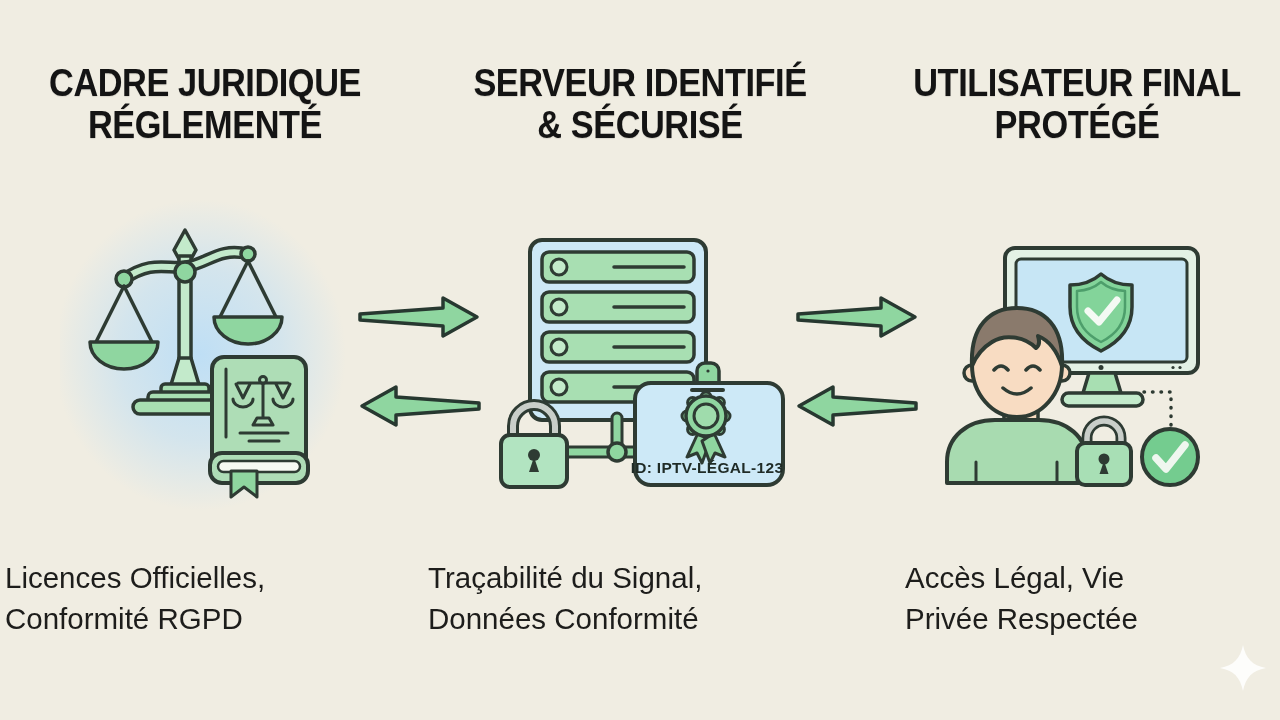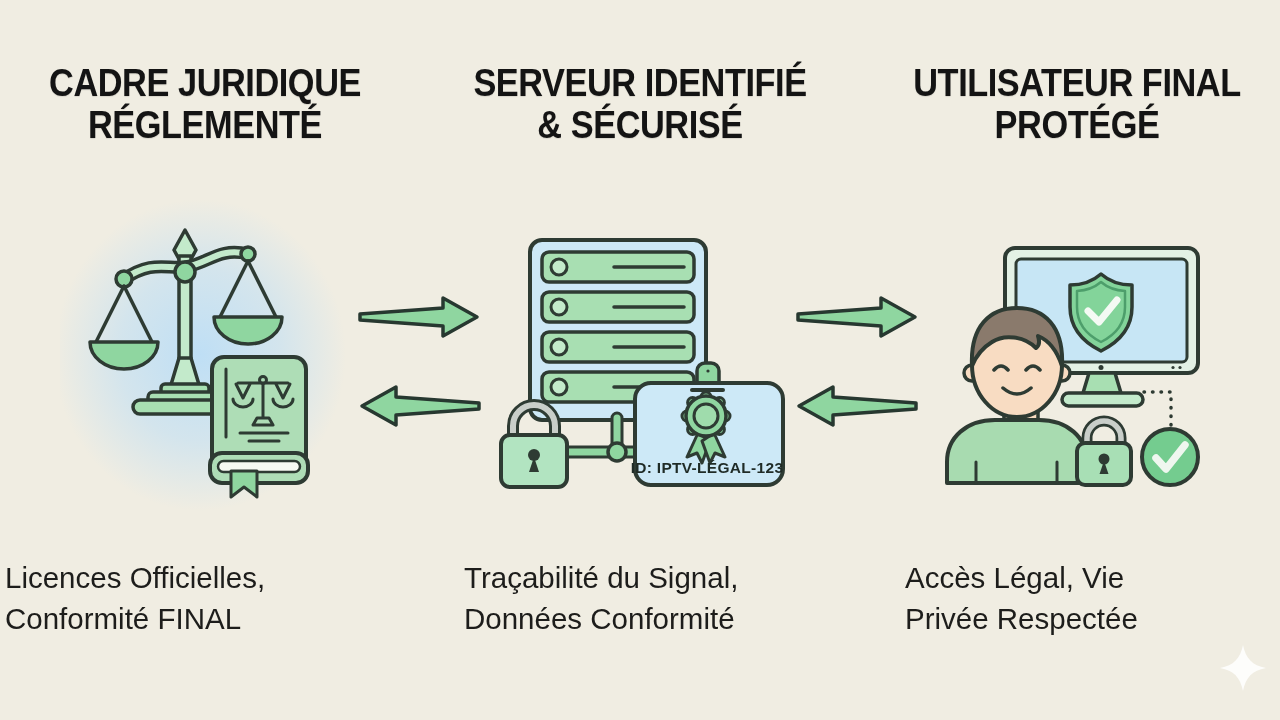--- a/index.html
+++ b/index.html
@@ -212,23 +212,23 @@
     </svg>
   </div>
   <div class="abs arrow-left" style="left:795px;top:384px">
     <svg width="124" height="44" viewBox="0 0 124 44">
       <path d="M3,19 L86,13 L86,3 L120,22 L86,41 L86,31 L3,25 Z" fill="#8FD6A0" stroke="#273830" stroke-width="3.5" stroke-linejoin="round"></path>
     </svg>
   </div>
 
   <div class="col-caption" style="left:5px">
     <span>Licences Officielles,</span>
-    <span>Conformité FINAL</span>
-  </div>
-  <div class="col-caption" style="left:464px">
+    <span>Conformité RGPD</span>
+  </div>
+  <div class="col-caption" style="left:428px">
     <span>Traçabilité du Signal,</span>
     <span>Données Conformité</span>
   </div>
   <div class="col-caption" style="left:905px">
     <span>Accès Légal, Vie</span>
     <span>Privée Respectée</span>
   </div>
 
   <svg class="abs" style="left:1220px;top:645px" width="46" height="46" viewBox="0 0 46 46">
     <path d="M23,0 C25.8,13.8 32.2,20.2 46,23 C32.2,25.8 25.8,32.2 23,46 C20.2,32.2 13.8,25.8 0,23 C13.8,20.2 20.2,13.8 23,0 Z" fill="rgba(255,255,255,0.85)"></path>

